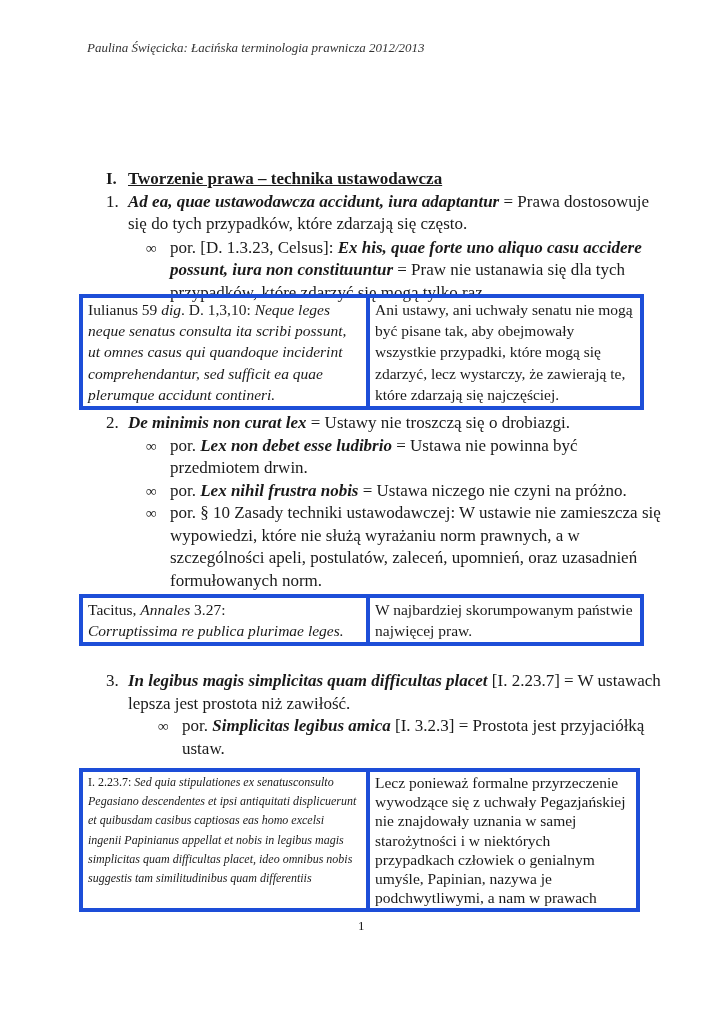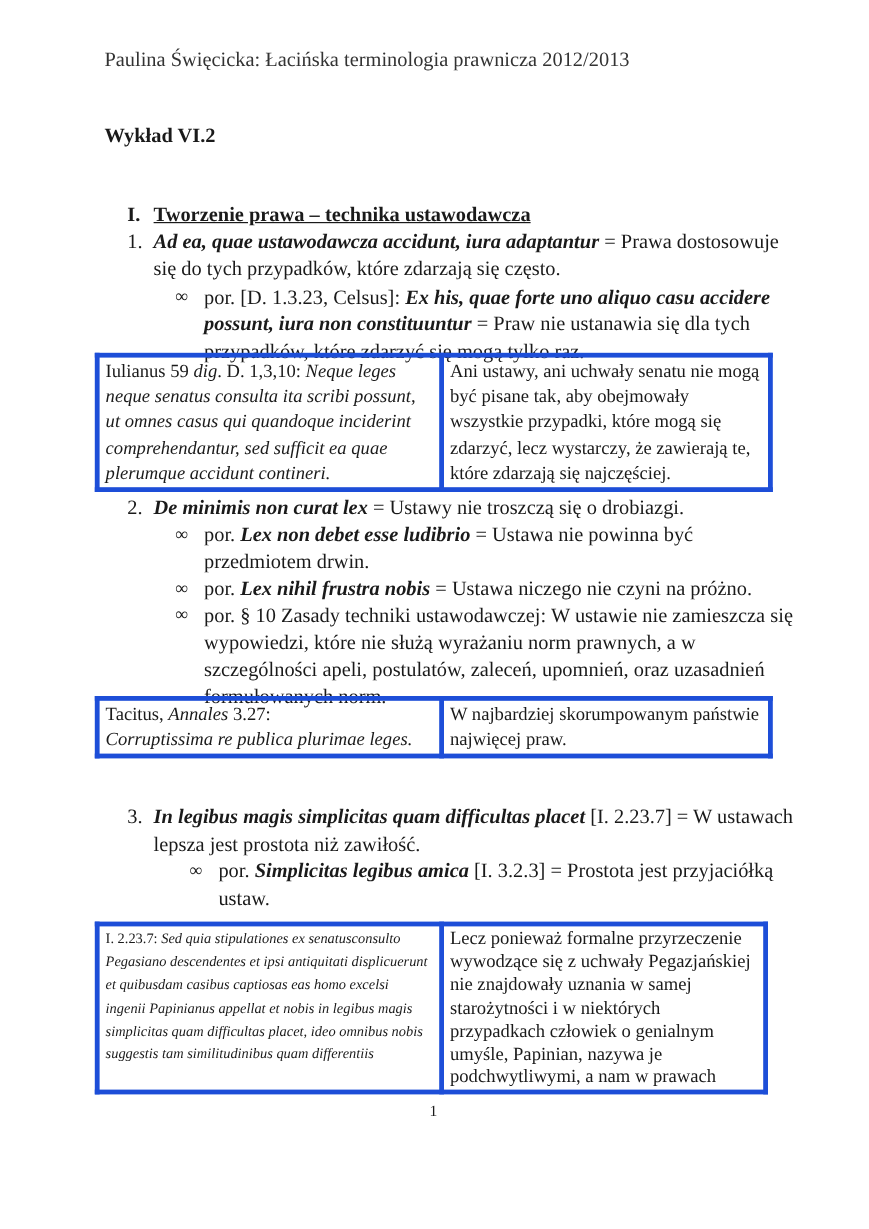--- a/index.html
+++ b/index.html
@@ -3,21 +3,21 @@
 <meta charset="utf-8">
 <style>
   html, body { margin: 0; padding: 0; background: #ffffff; }
   body {
     width: 724px; height: 1024px; position: relative; overflow: hidden;
     font-family: "Liberation Serif", "DejaVu Serif", serif;
     color: #1a1a1a;
   }
   .page-header {
     position: absolute; left: 87px; top: 40px;
-    font-size: 17px; color: #333;
+    font-size: 13px; font-style: italic; color: #333;
   }
   .title-block { position: absolute; left: 87px; top: 102px; font-weight: bold; font-size: 17px; line-height: 21px; }
   .section { position: absolute; font-size: 17px; line-height: 22.5px; }
   .sec-head { font-weight: bold; }
   .sec-head .num { display: inline-block; width: 22px; }
   .sec-head .lbl { text-decoration: underline; }
   .item { position: relative; padding-left: 22px; }
   .item .num { position: absolute; left: 0; top: 0; }
   .sub { position: relative; padding-left: 24px; }
   .sub .bullet { position: absolute; left: 0; top: 0; font-size: 15px; }
@@ -31,21 +31,20 @@
     border: 4px solid #1d4ed8; vertical-align: top; padding: 1px 6px 1px 5px;
   }
   .page-num { position: absolute; left: 358px; top: 918px; font-size: 13px; }
 </style>
 </head>
 <body>
 
 <div class="page-header">Paulina Święcicka: Łacińska terminologia prawnicza 2012/2013</div>
 
 <div class="title-block">
-  <div>Wykład VI.2</div>
 </div>
 
 <div class="section" style="left:106px; top:168px; width:560px;">
   <div class="sec-head">
     <span class="num">I.</span><span class="lbl">Tworzenie prawa – technika ustawodawcza</span>
   </div>
   <div class="item">
     <span class="num">1.</span>
     <span class="lat">Ad ea, quae ustawodawcza accidunt, iura adaptantur</span><span> = Prawa dostosowuje się do tych przypadków, które zdarzają się często.</span>
   </div>
@@ -78,21 +77,21 @@
   <div class="sub" style="margin-left:40px;">
     <span class="bullet">∞</span>
     <span>por. </span><span class="lat">Lex nihil frustra nobis</span><span> = Ustawa niczego nie czyni na próżno.</span>
   </div>
   <div class="sub" style="margin-left:40px;">
     <span class="bullet">∞</span>
     <span>por. § 10 Zasady techniki ustawodawczej: W ustawie nie zamieszcza się wypowiedzi, które nie służą wyrażaniu norm prawnych, a w szczególności apeli, postulatów, zaleceń, upomnień, oraz uzasadnień formułowanych norm.</span>
   </div>
 </div>
 
-<table class="quote" style="left:79px; top:580px; width:565px;">
+<table class="quote" style="left:79px; top:594px; width:565px;">
   <tbody>
       <tr>
     <td style="width:272px;">
       <span>Tacitus, </span><span class="it">Annales</span><span> 3.27:</span><br>
       <span class="it">Corruptissima re publica plurimae leges.</span>
     </td>
     <td>W najbardziej skorumpowanym państwie najwięcej praw.</td>
   </tr>
 </tbody>
   </table>

